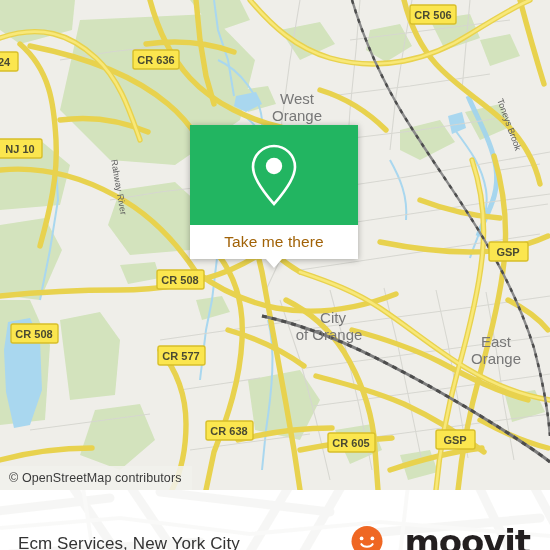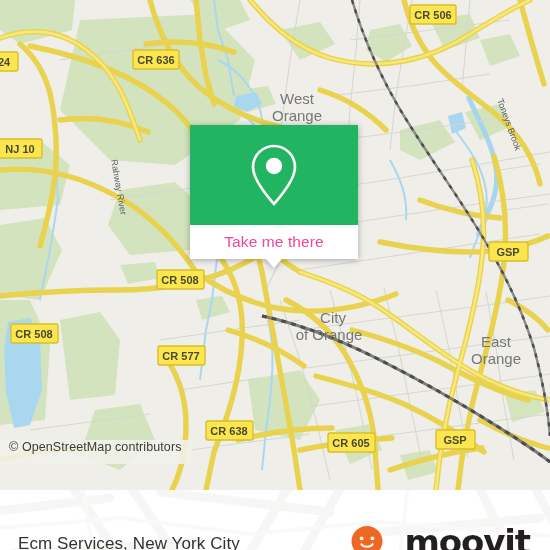--- a/index.html
+++ b/index.html
@@ -26,24 +26,24 @@
     height: 490px;
     overflow: hidden;
     background: #efeee9;
   }
   #map svg { display: block; }
 
   
   .osm-attrib {
     position: absolute;
     left: 0;
-    top: 440px;
+    top: 466px;
     height: 24px;
     display: flex;
-    align-items: flex-start;
+    align-items: center;
     padding: 0 10px 0 9px;
     background: rgba(241,241,236,0.88);
     color: #3a3a3a;
     font-size: 12.5px;
     letter-spacing: 0.1px;
     white-space: nowrap;
     z-index: 30;
   }
 
   
@@ -65,21 +65,21 @@
   .popup-bottom {
     height: 34px;
     background: #ffffff;
     display: flex;
     align-items: center;
     justify-content: center;
     position: relative;
   }
   .popup-label {
     font-size: 15.5px;
-    color: #ec4899;
+    color: #a16207;
     letter-spacing: 0.1px;
   }
   .popup-tail {
     position: absolute;
     left: 50%;
     margin-left: -8px;
     bottom: -9px;
     width: 0;
     height: 0;
     border-left: 8px solid transparent;

